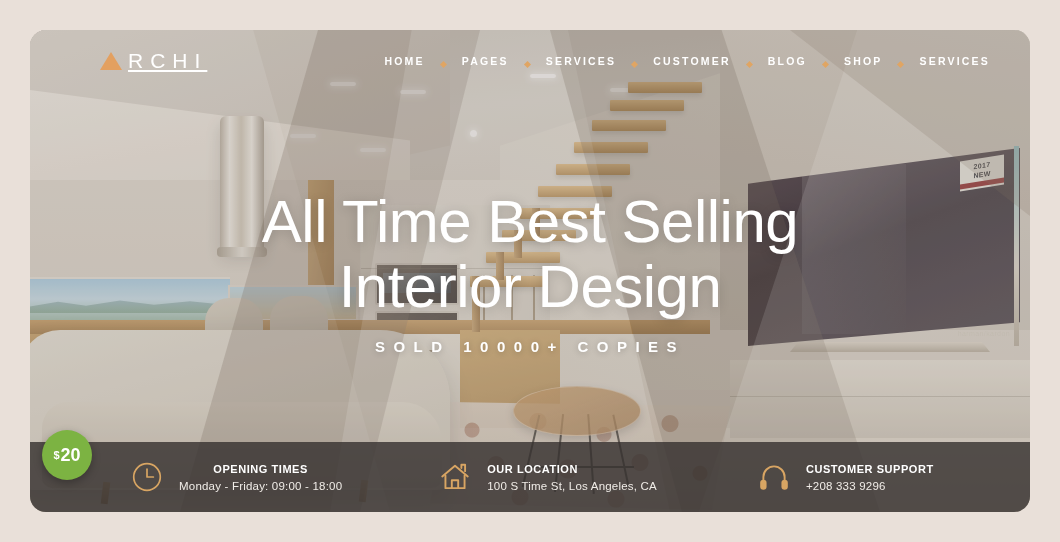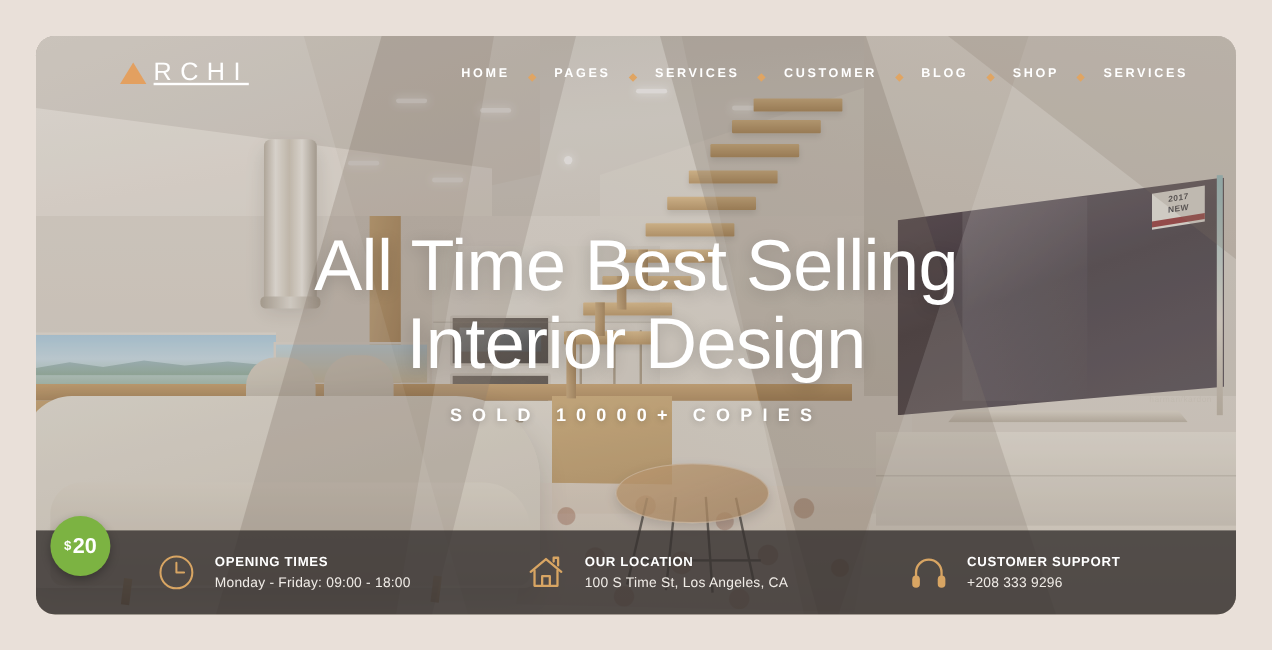--- a/index.html
+++ b/index.html
@@ -388,21 +388,21 @@
     font-weight: bold; font-size: 18px;
     box-shadow: 0 3px 8px rgba(0,0,0,.28);
     z-index: 5;
   }
   .price-badge sup { font-size: 11px; vertical-align: super; margin-right: 1px; }
 
   .info-item {
     display: flex; align-items: center;
     height: 100%;
   }
-  .info-item.i1 { margin-left: 100px; }
+  .info-item.i1 { margin-left: 100px; text-align: center; }
   .info-item.i2 { margin-left: 96px; }
   .info-item.i3 { margin-left: 100px; }
 
   .info-icon {
     width: 34px; height: 34px;
     margin-right: 15px;
     flex: none;
     color: #d8a563;
   }
   .info-icon svg { display: block; width: 100%; height: 100%; }

